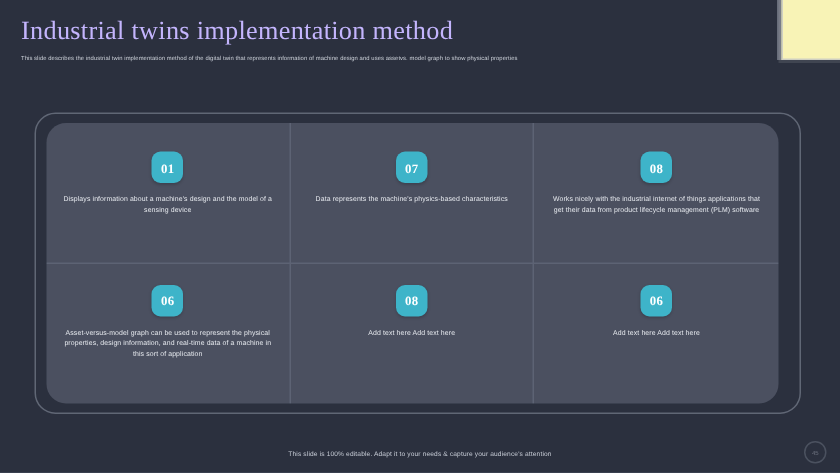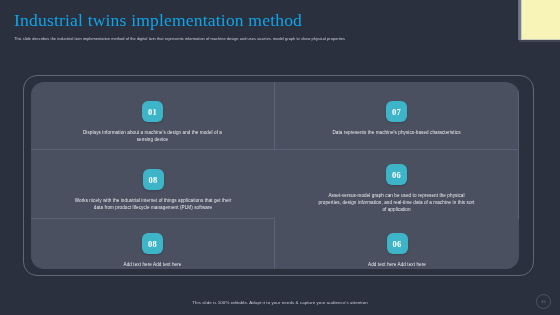--- a/index.html
+++ b/index.html
@@ -27,21 +27,21 @@
     background:#9aa0ab;
     opacity:.55;
   }
 
   
   #header { position:absolute; left:14px; top:10px; width:470px; }
   #page-title {
     font-family:"Liberation Serif", serif;
     font-size:17.5px;
     font-weight:400;
-    color:#0ea5e9;
+    color:#c4b5fd;
     letter-spacing:.2px;
     white-space:nowrap;
   }
   #page-subtitle {
     margin-top:5px;
     font-size:3.9px;
     line-height:6px;
     color:#cdd2da;
     letter-spacing:.06px;
     white-space:nowrap;
@@ -63,21 +63,21 @@
     left:31px; top:82px;
     width:488px; height:187px;
     background:#4b5060;
     border-radius:13px;
     overflow:hidden;
   }
 
   #grid {
     position:absolute; inset:0;
     display:grid;
-    grid-template-columns:1fr 1fr;
+    grid-template-columns:1fr 1fr 1fr;
     grid-template-rows:1fr 1fr;
   }
 
   .cell {
     position:relative;
     display:flex;
     flex-direction:column;
     align-items:center;
     padding:17px 10px 6px;
   }

